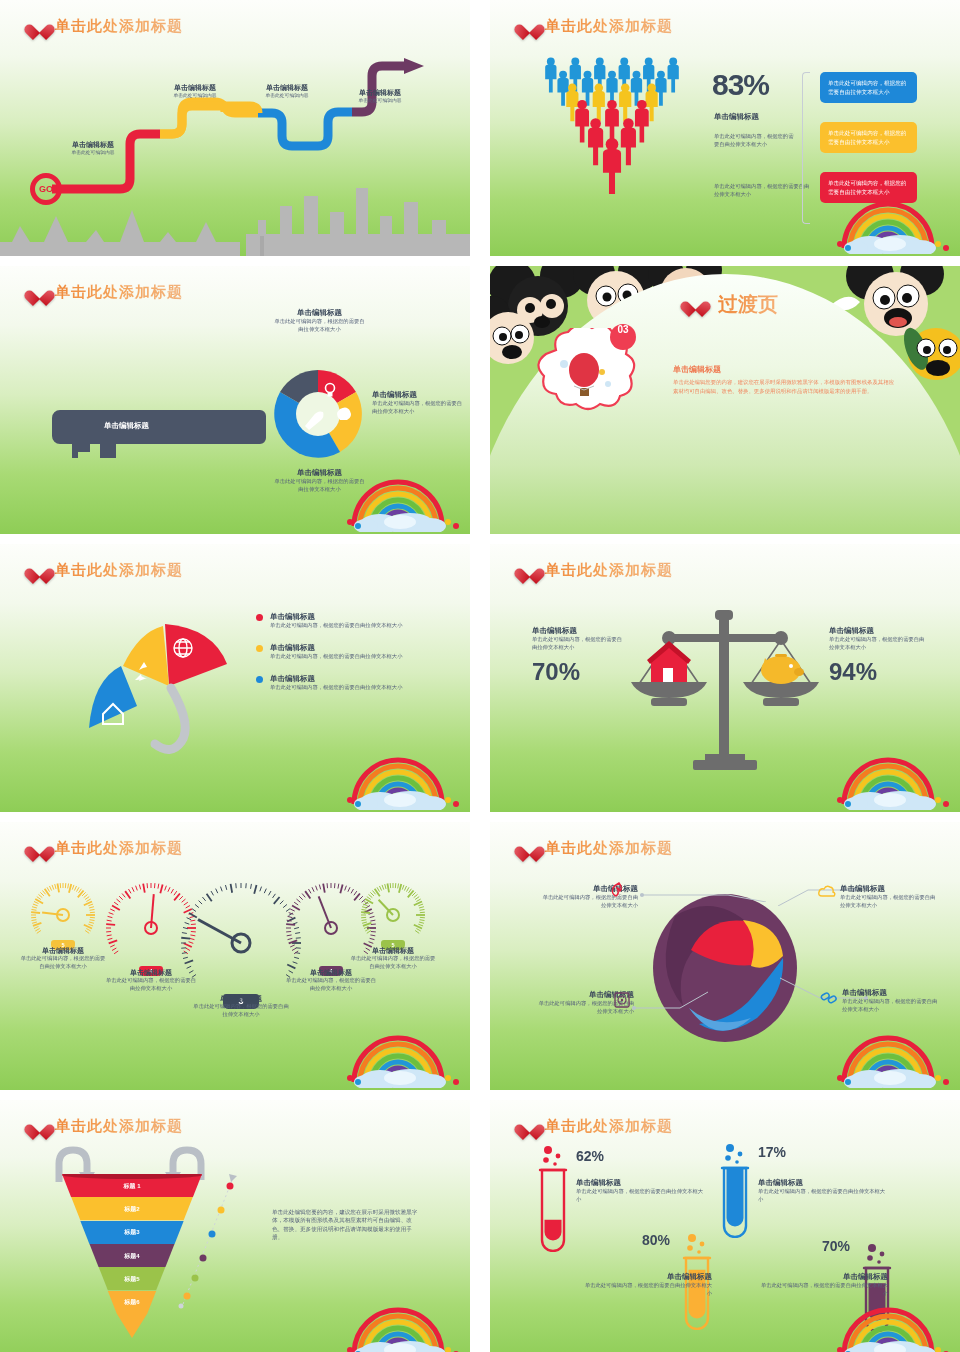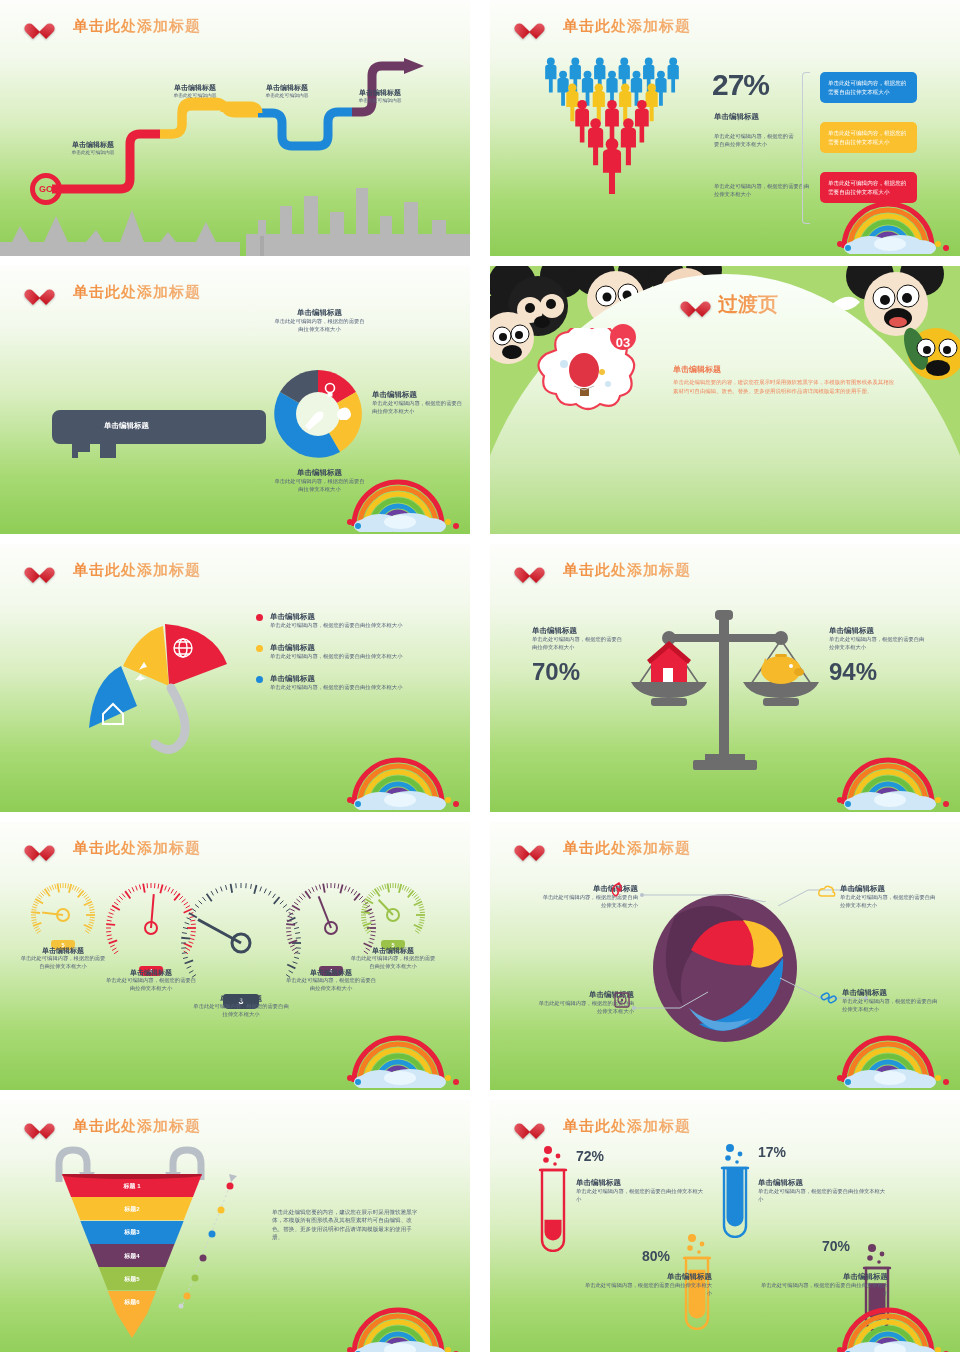--- a/index.html
+++ b/index.html
@@ -2,21 +2,21 @@
 <html><head>
 <meta charset="utf-8">
 <style>
   * { box-sizing: border-box; margin:0; padding:0; }
   html,body { width:960px; height:1352px; background:#fff; font-family:"Liberation Sans", sans-serif; }
   #sheet { position:relative; width:960px; height:1352px; display:grid; grid-template-columns:470px 470px; grid-template-rows:256px 268px 268px 268px 262px; gap:10px 20px; padding:0; }
   .slide { position:relative; overflow:hidden; background:
       linear-gradient(to bottom, #fdfefb 0%, #f3f9ec 22%, #d9eec0 48%, #a8da74 78%, #8ecd56 100%); }
 
   
-  .title-row { position:absolute; left:30px; top:17px; display:flex; gap:24px; }
+  .title-row { position:absolute; left:30px; top:17px; display:flex; align-items:center; gap:6px; }
   .heart { width:19px; height:17px; position:relative; filter:drop-shadow(0 1px 1px rgba(0,0,0,.25)); }
   .heart:before,.heart:after{content:"";position:absolute;top:0;width:10px;height:15px;border-radius:10px 10px 0 0;background:linear-gradient(150deg,#e8616a,#c4101d);}
   .heart:before{left:9px;transform:rotate(45deg);transform-origin:0 100%;}
   .heart:after{left:0;transform:rotate(-45deg);transform-origin:100% 100%;}
   .slide-title { font-size:15px; font-weight:700; letter-spacing:1px;
       background:linear-gradient(90deg,#f08a3c,#f4a55e,#f2b27b);
       -webkit-background-clip:text; background-clip:text; color:transparent; -webkit-text-fill-color:transparent;}
 
   
   .rainbow { position:absolute; right:8px; bottom:2px; width:118px; height:62px; }
@@ -37,21 +37,21 @@
   
   .people { position:absolute; left:22px; top:52px; width:200px; height:160px; }
   .pct-big { position:absolute; font-size:30px; font-weight:700; color:#3d4a5c; letter-spacing:-1px; }
   .s2box { position:absolute; width:97px; border-radius:5px; padding:7px 8px; }
   .s2brace { position:absolute; left:312px; top:72px; width:8px; height:152px; border:1px solid #c7cdd6; border-right:none; border-radius:4px 0 0 4px; }
 
   
   .arc { position:absolute; left:-6%; top:8px; width:112%; height:330px; border-radius:50% 50% 0 0 / 100% 100% 0 0;
          background:linear-gradient(to bottom,#fbfffa 0%,#eef8e4 28%,#cfe9b2 58%,#a2d66d 86%,#8ccc53 100%); }
   .cloudbub { position:absolute; left:36px; top:62px; width:110px; height:92px; }
-  .badge03 { position:absolute; left:120px; top:58px; width:26px; height:26px; border-radius:50%; background:#ef3d52; color:#fff; font-size:13px; font-weight:700; display:flex; align-items:flex-end; justify-content:center; }
+  .badge03 { position:absolute; left:120px; top:58px; width:26px; height:26px; border-radius:50%; background:#ef3d52; color:#fff; font-size:10px; font-weight:700; display:flex; align-items:flex-start; justify-content:center; }
   .trans-title { position:absolute; left:183px; top:98px; font-size:8px; font-weight:700; color:#ef7b52; }
   .trans-body { position:absolute; left:183px; top:112px; width:222px; font-size:5.4px; color:#f0875f; line-height:1.65; }
   .big-trans-title { position:absolute; left:196px; top:25px; display:flex; align-items:center; gap:10px; }
   .big-trans-title .tx { font-size:20px; font-weight:700; background:linear-gradient(90deg,#f08a3c,#f5b077); -webkit-background-clip:text; background-clip:text; -webkit-text-fill-color:transparent; color:transparent; }
 
   
   .bullet { width:7px;height:7px;border-radius:50%;flex:0 0 auto;margin-top:2px; }
   .leg-row { display:flex; gap:7px; margin-bottom:13px; }
 
   
@@ -205,21 +205,21 @@
         <circle cx="0" cy="0" r="4.2" fill="#e8203c"></circle>
         <path d="M-6 6 q0 -3 6 -3 q6 0 6 3 v13 h-4 v14 h-4 v-14 h-4 z" fill="#e8203c"></path>
           </g>
           <g transform="translate(100,98) scale(1.6)">
         <circle cx="0" cy="0" r="4.2" fill="#e8203c"></circle>
         <path d="M-6 6 q0 -3 6 -3 q6 0 6 3 v13 h-4 v14 h-4 v-14 h-4 z" fill="#e8203c"></path>
           </g>
         </g>
     </svg>
 
-    <div class="pct-big" style="left:222px; top:68px;">27%</div>
+    <div class="pct-big" style="left:222px; top:68px;">83%</div>
     <div class="h" style="position:absolute; left:224px; top:112px;">单击编辑标题</div>
     <div class="p" style="position:absolute; left:224px; top:133px; width:80px;">单击此处可编辑内容，根据您的需要自由拉伸文本框大小</div>
     <div class="p" style="position:absolute; left:224px; top:183px; width:96px;">单击此处可编辑内容，根据您的需要自由拉伸文本框大小</div>
     <div class="s2brace"></div>
 
     <div class="s2box" style="left:330px; top:72px; background:#1e88d8;">
       <div class="pW">单击此处可编辑内容，根据您的需要自由拉伸文本框大小</div>
     </div>
     <div class="s2box" style="left:330px; top:122px; background:#fbc02d;">
       <div class="pW">单击此处可编辑内容，根据您的需要自由拉伸文本框大小</div>
@@ -949,21 +949,21 @@
       <g fill="#e8203c">
             <circle cx="10" cy="6" r="4"></circle>
             <circle cx="20" cy="12" r="2.4"></circle>
             <circle cx="8" cy="16" r="2.8"></circle>
             <circle cx="17" cy="20" r="1.8"></circle>
           </g>
       <path d="M4 26 h22 v70 a11 11 0 0 1 -22 0z" fill="none" stroke="#e8203c" stroke-width="2.4"></path>
       <path d="M2 26 h26" stroke="#e8203c" stroke-width="2.4" stroke-linecap="round"></path>
       <path d="M6.5 75.84 h17 v12.16 a8.5 8.5 0 0 1 -17 0z" fill="#e8203c"></path>
     </svg>
-    <div class="tube-pct" style="position:absolute;left:86px;top:48px;">72%</div>
+    <div class="tube-pct" style="position:absolute;left:86px;top:48px;">62%</div>
     <div style="position:absolute;left:86px;top:78px;width:130px;text-align:left;">
       <div class="h" style="font-size:7.5px;">单击编辑标题</div>
       <div class="p">单击此处可编辑内容，根据您的需要自由拉伸文本框大小</div>
     </div>
         <svg style="position:absolute;left:230px;top:42px;width:38px;height:96px;" viewBox="0 0 38 96">
       <g fill="#1e88d8">
             <circle cx="10" cy="6" r="4"></circle>
             <circle cx="20" cy="12" r="2.4"></circle>
             <circle cx="8" cy="16" r="2.8"></circle>
             <circle cx="17" cy="20" r="1.8"></circle>
@@ -981,21 +981,21 @@
       <g fill="#fbb034">
             <circle cx="10" cy="6" r="4"></circle>
             <circle cx="20" cy="12" r="2.4"></circle>
             <circle cx="8" cy="16" r="2.8"></circle>
             <circle cx="17" cy="20" r="1.8"></circle>
           </g>
       <path d="M4 26 h22 v60 a11 11 0 0 1 -22 0z" fill="none" stroke="#fbb034" stroke-width="2.4"></path>
       <path d="M2 26 h26" stroke="#fbb034" stroke-width="2.4" stroke-linecap="round"></path>
       <path d="M6.5 37.64 h17 v40.36 a8.5 8.5 0 0 1 -17 0z" fill="#fbb034"></path>
     </svg>
-    <div class="tube-pct" style="position:absolute;left:152px;top:148px;">80%</div>
+    <div class="tube-pct" style="position:absolute;left:152px;top:132px;">80%</div>
     <div style="position:absolute;left:92px;top:172px;width:130px;text-align:right;">
       <div class="h" style="font-size:7.5px;">单击编辑标题</div>
       <div class="p">单击此处可编辑内容，根据您的需要自由拉伸文本框大小</div>
     </div>
         <svg style="position:absolute;left:372px;top:142px;width:38px;height:90px;" viewBox="0 0 38 90">
       <g fill="#6d3a63">
             <circle cx="10" cy="6" r="4"></circle>
             <circle cx="20" cy="12" r="2.4"></circle>
             <circle cx="8" cy="16" r="2.8"></circle>
             <circle cx="17" cy="20" r="1.8"></circle>

